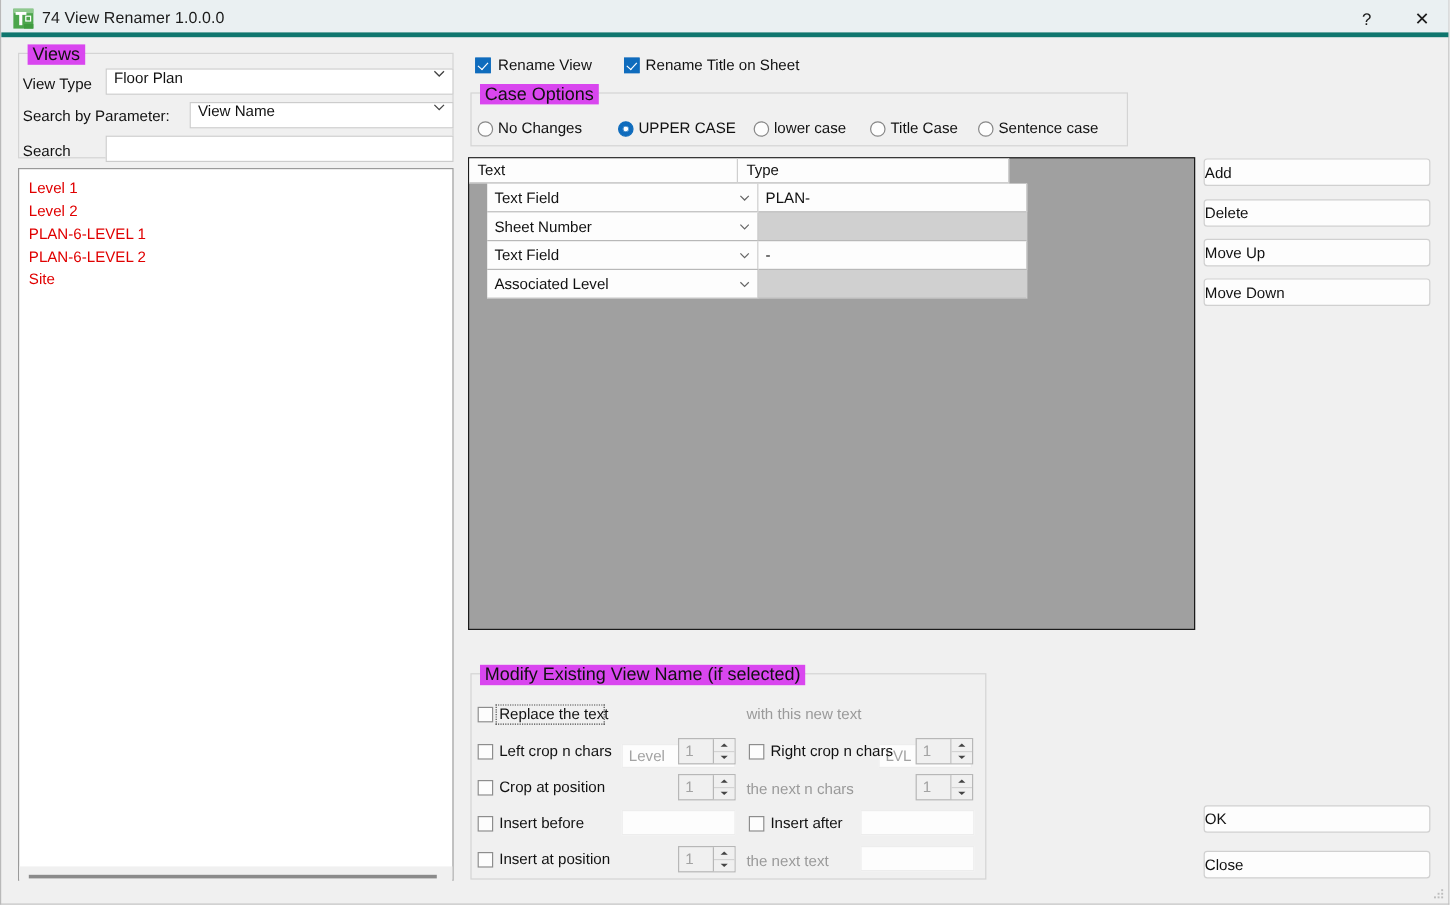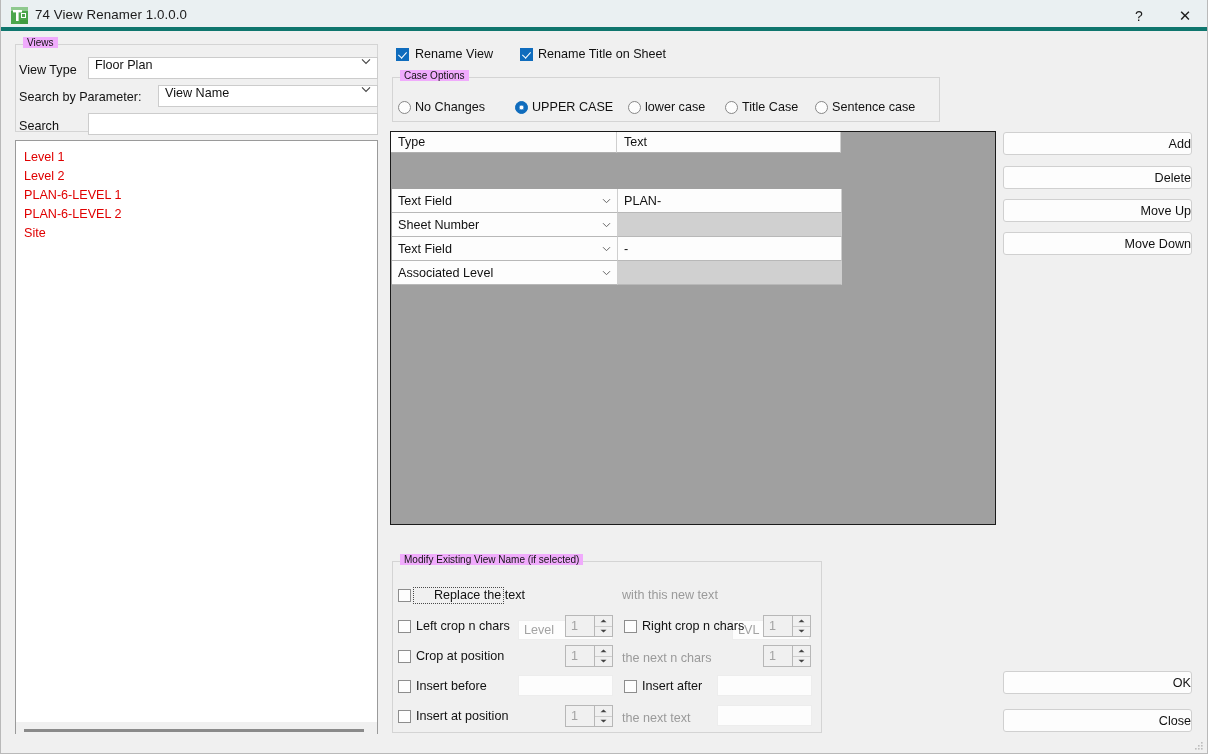--- a/index.html
+++ b/index.html
@@ -43,22 +43,22 @@
 
   
   .groupbox {
     position: absolute;
     border: 1px solid #d4d4d4;
     border-radius: 0;
     box-sizing: border-box;
   }
   .group-title {
     position: absolute; top: -8px; left: 7px;
-    background: #f0abfc; padding: 0 4px;
-    font-size: 10px; color: #111; white-space: nowrap; text-align: center;
+    background: #d946ef; padding: 0 4px;
+    font-size: 15px; color: #111; white-space: nowrap; text-align: center;
   }
   .lbl {
     position: absolute; font-size: 12.6px; color: #111;
     white-space: nowrap;
   }
   .lbl.dim { color: #9a9a9a; }
 
   .combo {
     position: absolute; box-sizing: border-box;
     background: #ffffff; border: 1px solid #cccccc;
@@ -120,40 +120,40 @@
   .rb.on::after {
     content: ""; position: absolute; left: 3px; top: 3px;
     width: 5px; height: 5px; border-radius: 50%;
     background: #ffffff; box-shadow: 0 0 0 0.5px #0f6cbd inset;
   }
 
   .btn {
     position: absolute; box-sizing: border-box;
     background: #fdfdfd; border: 1px solid #d0d0d0; border-radius: 3px;
     font-size: 12.6px; color: #111;
-    display: flex; align-items: center; justify-content: flex-end;
+    display: flex; align-items: center; justify-content: flex-start;
   }
 
   
   #grid {
     position: absolute; left: 389px; top: 131px; width: 606px; height: 394px;
     background: #a0a0a0; border: 1px solid #1b1b1b; box-sizing: border-box;
   }
   #grid-head {
     position: absolute; left: 0; top: 0; height: 21px; width: 100%;
     display: flex;
   }
   .gh {
     box-sizing: border-box; background: #fdfdfd;
     border-right: 1px solid #cfcfcf; border-bottom: 1px solid #b0b0b0;
     font-size: 12.5px; color: #111; display: flex; align-items: center;
     padding-left: 7px;
   }
   .grow {
-    position: absolute; left: 1px; height: 24px; width: 100%; display: flex; margin-top: 36px;
+    position: absolute; left: 15px; height: 24px; width: 100%; display: flex;
   }
   .gcell {
     box-sizing: border-box; background: #fdfdfd;
     border-right: 1px solid #cfcfcf; border-bottom: 1px solid #b8b8b8;
     font-size: 12.6px; color: #111; display: flex; align-items: center;
   }
   .gcell.type { padding-left: 6px; justify-content: space-between; }
   .gcell.type .garrow { width: 22px; display:flex; align-items:center; justify-content:center; }
   .gcell.text { padding-left: 6px; }
   .gcell.text.gray { background: #d0d0d0; }
@@ -279,22 +279,22 @@
   <span class="lbl" style="left:644px; top:100px;">lower case</span>
 
   <div class="rb" style="left:724px; top:101px;"></div>
   <span class="lbl" style="left:741px; top:100px;">Title Case</span>
 
   <div class="rb" style="left:814px; top:101px;"></div>
   <span class="lbl" style="left:831px; top:100px;">Sentence case</span>
 
   <div id="grid">
     <div id="grid-head">
+      <div class="gh" style="width:224px;">Text</div>
       <div class="gh" style="width:226px;">Type</div>
-      <div class="gh" style="width:224px;">Text</div>
     </div>
 
     <div class="grow" style="top:21px;">
       <div class="gcell type" style="width:226px;">
         <span>Text Field</span>
         <span class="garrow">
           <svg width="9" height="6" viewBox="0 0 9 6">
               <path d="M1 1.2 L4.5 4.7 L8 1.2" stroke="#666" stroke-width="1" fill="none"></path>
             </svg>
         </span>
@@ -358,21 +358,21 @@
   </div>
   <div class="btn" style="left:1002px; top:709px; width:189px; height:23px;">
     <span>Close</span>
   </div>
 
   <div class="groupbox" style="left:391px; top:561px; width:430px; height:172px;">
     <span class="group-title">Modify Existing View Name (if selected)</span>
   </div>
 
   <div class="cb" style="left:397px; top:589px;"></div>
-  <span class="lbl" style="left:433px; top:588px;">Replace the text</span>
+  <span class="lbl" style="left:415px; top:588px;">Replace the text</span>
   <div id="focus-rect"></div>
   <div class="textbox flat disabled" style="left:517px; top:585px; width:95px; height:20px;">Level</div>
   <span class="lbl dim" style="left:621px; top:588px;">with this new text</span>
   <div class="textbox flat disabled" style="left:731px; top:585px; width:78px; height:20px;">LVL</div>
 
   <div class="cb" style="left:397px; top:620px;"></div>
   <span class="lbl" style="left:415px; top:619px;">Left crop n chars</span>
   <div class="spin" style="left:564px; top:615px; width:48px; height:22px;">
     <span class="sval">1</span>
     <span class="sbtns">

